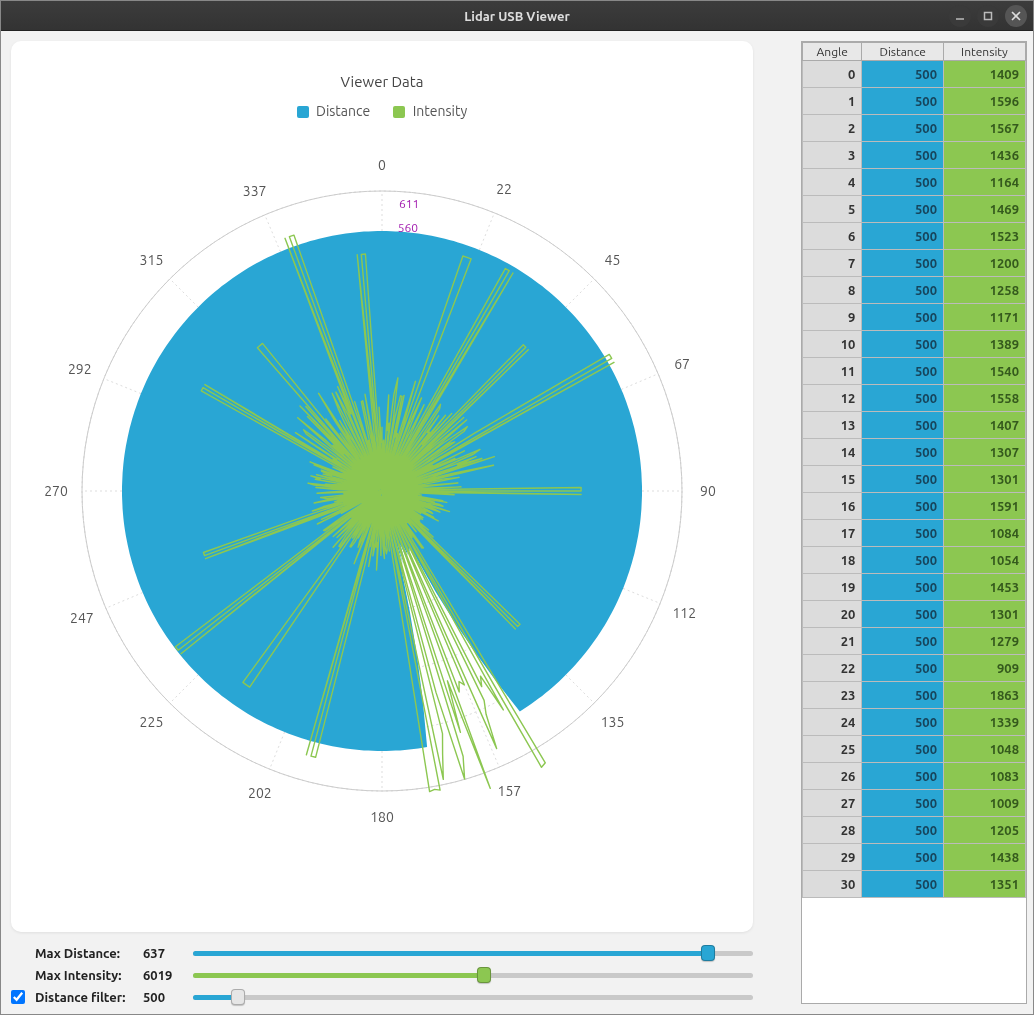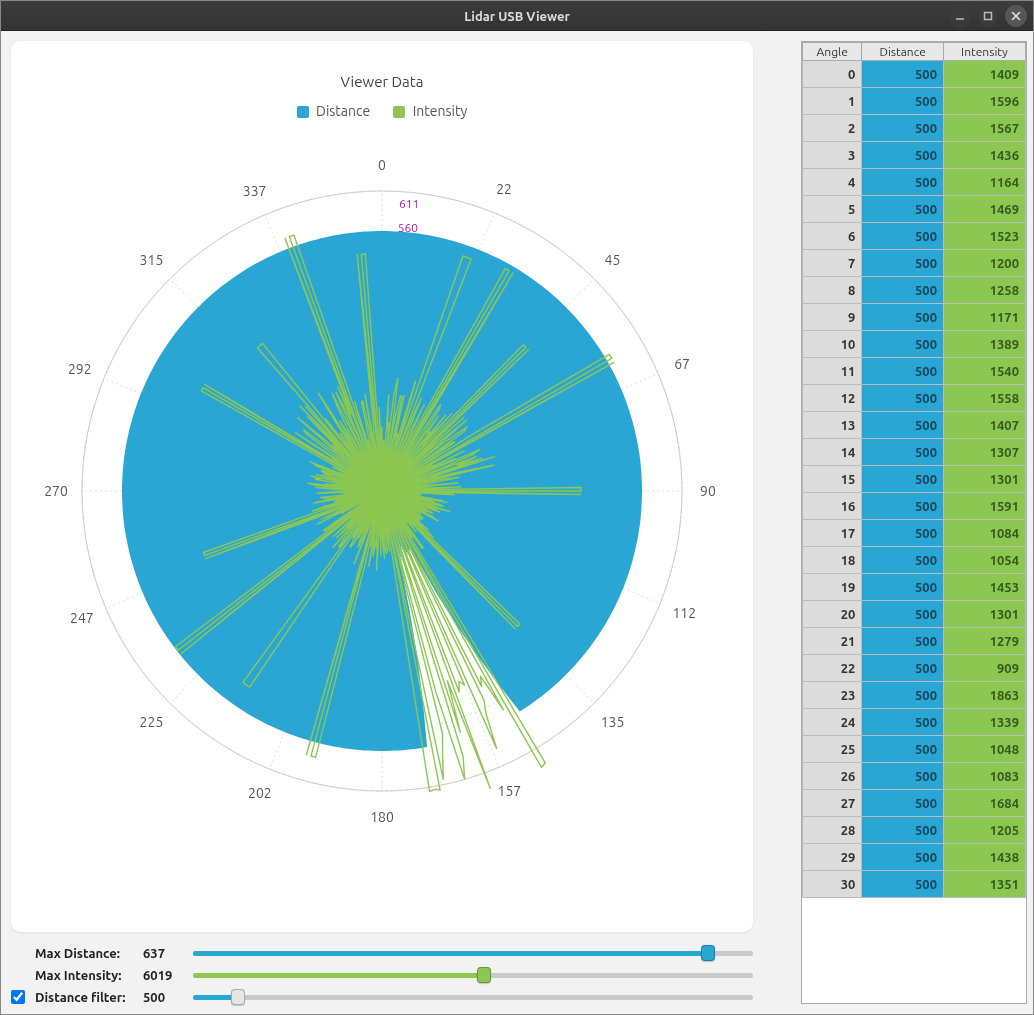--- a/index.html
+++ b/index.html
@@ -456,21 +456,21 @@
                 <td class="col-int">1048</td>
               </tr>
               <tr>
                 <td class="col-angle">26</td>
                 <td class="col-dist">500</td>
                 <td class="col-int">1083</td>
               </tr>
               <tr>
                 <td class="col-angle">27</td>
                 <td class="col-dist">500</td>
-                <td class="col-int">1684</td>
+                <td class="col-int">1009</td>
               </tr>
               <tr>
                 <td class="col-angle">28</td>
                 <td class="col-dist">500</td>
                 <td class="col-int">1205</td>
               </tr>
               <tr>
                 <td class="col-angle">29</td>
                 <td class="col-dist">500</td>
                 <td class="col-int">1438</td>

